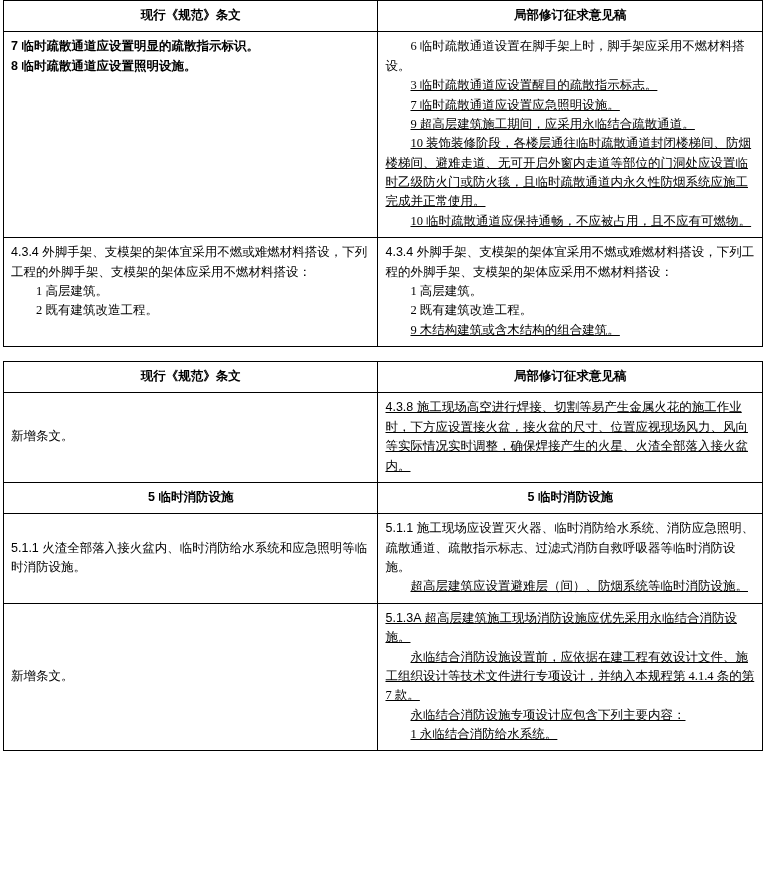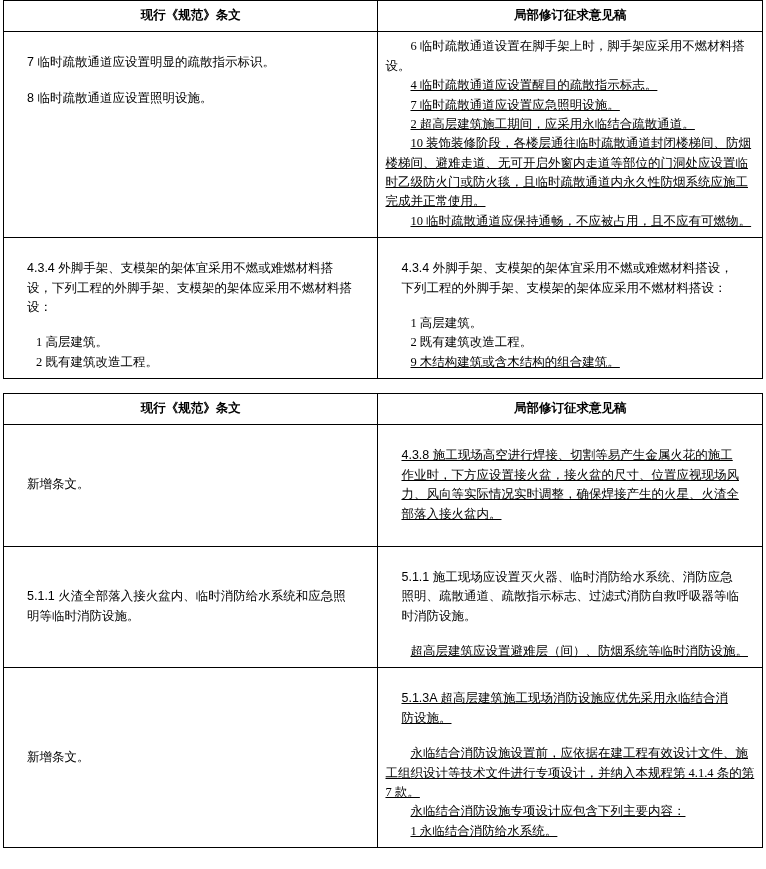--- a/index.html
+++ b/index.html
@@ -43,25 +43,26 @@
     font-size: 13px;
     padding: 6px 4px;
   }
   .ctr {
     text-align: center;
     font-weight: bold;
     vertical-align: middle !important;
   }
   .vmid { vertical-align: middle !important; }
   .u { text-decoration: underline; }
-  p.ind0 { margin: 16px; text-indent: 0; }
+  p.ind0 { margin: 0; text-indent: 0; }
   p.hang {
-    margin: 16px;
+    margin: 0;
     padding-left: 2em;
     text-indent: -2em;
+    font-weight: bold;
   }
   p.hang2 {
     margin: 0;
     padding-left: 0;
     text-indent: 2em;
     font-family: Liberation Serif, serif;
   }
   .tbl-wrap { margin-top: 0; }
   .tbl2-wrap { margin-top: 14px; }
 </style>
@@ -82,23 +83,23 @@
         <td>局部修订征求意见稿</td>
       </tr>
 
       <tr>
         <td>
           <p class="hang"><span>7  临时疏散通道应设置明显的疏散指示标识。</span></p>
           <p class="hang"><span>8  临时疏散通道应设置照明设施。</span></p>
         </td>
         <td>
           <p class="hang2"><span>6  临时疏散通道设置在脚手架上时，脚手架应采用不燃材料搭设。</span></p>
-          <p class="hang2 u"><span>4  临时疏散通道应设置醒目的疏散指示标志。</span></p>
+          <p class="hang2 u"><span>3  临时疏散通道应设置醒目的疏散指示标志。</span></p>
           <p class="hang2 u"><span>7  临时疏散通道应设置应急照明设施。</span></p>
-          <p class="hang2 u"><span>2  超高层建筑施工期间，应采用永临结合疏散通道。</span></p>
+          <p class="hang2 u"><span>9  超高层建筑施工期间，应采用永临结合疏散通道。</span></p>
           <p class="hang2 u"><span>10  装饰装修阶段，各楼层通往临时疏散通道封闭楼梯间、防烟楼梯间、避难走道、无可开启外窗内走道等部位的门洞处应设置临时乙级防火门或防火毯，且临时疏散通道内永久性防烟系统应施工完成并正常使用。</span></p>
           <p class="hang2 u"><span>10  临时疏散通道应保持通畅，不应被占用，且不应有可燃物。</span></p>
         </td>
       </tr>
 
       <tr>
         <td>
           <p class="ind0"><span>4.3.4  外脚手架、支模架的架体宜采用不燃或难燃材料搭设，下列工程的外脚手架、支模架的架体应采用不燃材料搭设：</span></p>
           <p class="hang2"><span>1  高层建筑。</span></p>
           <p class="hang2"><span>2  既有建筑改造工程。</span></p>
@@ -128,20 +129,24 @@
 
       <tr>
         <td class="vmid">
           <p class="ind0"><span>新增条文。</span></p>
         </td>
         <td>
           <p class="ind0 u"><span>4.3.8  施工现场高空进行焊接、切割等易产生金属火花的施工作业时，下方应设置接火盆，接火盆的尺寸、位置应视现场风力、风向等实际情况实时调整，确保焊接产生的火星、火渣全部落入接火盆内。</span></p>
         </td>
       </tr>
 
+      <tr>
+        <td class="ctr">5  临时消防设施</td>
+        <td class="ctr">5  临时消防设施</td>
+      </tr>
 
       <tr>
         <td class="vmid">
           <p class="ind0"><span>5.1.1  火渣全部落入接火盆内、临时消防给水系统和应急照明等临时消防设施。</span></p>
         </td>
         <td>
           <p class="ind0"><span>5.1.1  施工现场应设置灭火器、临时消防给水系统、消防应急照明、疏散通道、疏散指示标志、过滤式消防自救呼吸器等临时消防设施。</span></p>
           <p class="hang2 u"><span>超高层建筑应设置避难层（间）、防烟系统等临时消防设施。</span></p>
         </td>
       </tr>

